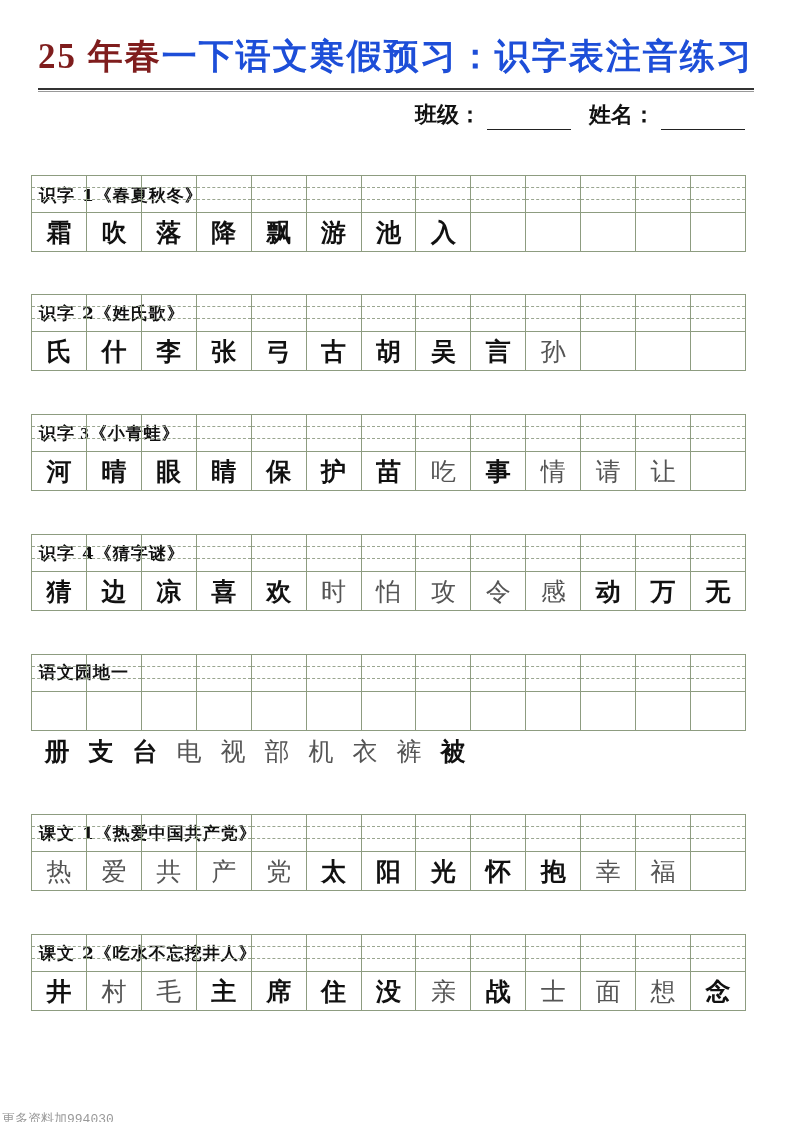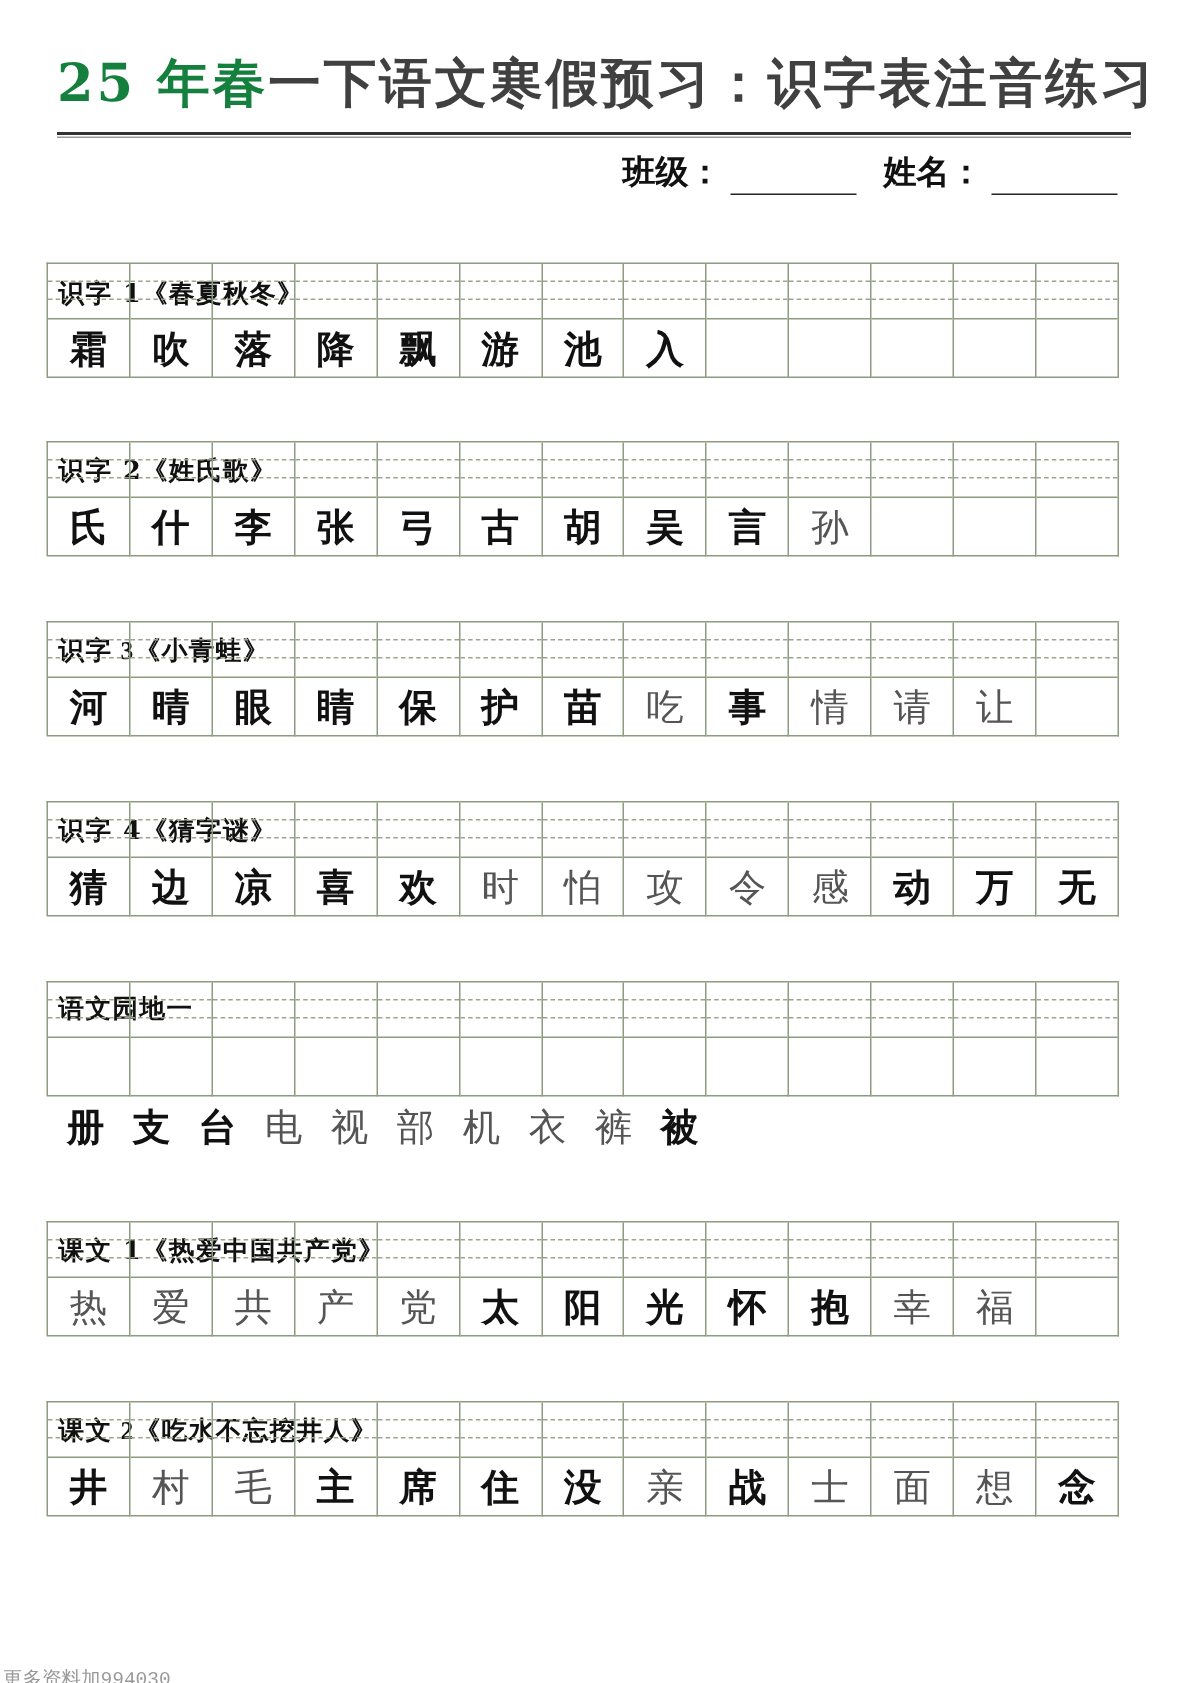--- a/index.html
+++ b/index.html
@@ -1,21 +1,21 @@
 <!DOCTYPE html>
 <html><head>
 <meta charset="utf-8">
 <style>
   html, body { margin: 0; padding: 0; background: #ffffff; }
   body { width: 793px; height: 1122px; position: relative; overflow: hidden;
          font-family: "DejaVu Serif", "Liberation Serif", serif; color: #111; }
   .title { position: absolute; left: 38px; top: 32px; width: 720px; font-size: 35px;
            font-weight: bold; letter-spacing: 2px; white-space: nowrap; line-height: 48px; }
-  .title .red { color: #15803d; }
-  .title .black { color: #404040; }
+  .title .red { color: #7f1d1d; font-family: Liberation Serif, serif; }
+  .title .black { color: #1d4ed8; }
   .rule { position: absolute; left: 38px; width: 716px; top: 88px; height: 2px; background: #333; }
   .rule2 { position: absolute; left: 38px; width: 716px; top: 91px; height: 1px; background: #999; }
   .meta { position: absolute; top: 100px; right: 48px; font-size: 22px; font-weight: bold; display: flex; align-items: flex-end; gap: 6px; }
   .meta .blank { display: inline-block; width: 84px; border-bottom: 1.5px solid #222; height: 20px; margin-right: 12px; }
   .meta .blank.last { margin-right: 0; }
   .sec-label { position: absolute; left: 39px; font-size: 17px; font-weight: bold; white-space: nowrap; letter-spacing: 1px; margin-top: 41px; }
   .grid { position: absolute; left: 31px; width: 715px; height: 77px; display: flex;
           border-top: 1px solid #8d9c80; border-left: 1px solid #8d9c80; box-sizing: border-box; }
   .cell { width: 55px; height: 76px; border-right: 1px solid #8d9c80; border-bottom: 1px solid #8d9c80; box-sizing: border-box; position: relative; }
   .cell .py { position: absolute; left: 0; right: 0; top: 0; height: 37px; border-bottom: 1px solid #8d9c80; box-sizing: border-box; }
@@ -603,21 +603,21 @@
         <div class="hz light">福</div>
       </div>
       <div class="cell">
         <div class="py">
           <div class="d1"></div>
           <div class="d2"></div>
         </div>
         <div class="hz"></div>
       </div>
     </div>
-    <div class="sec-label" style="top: 901px; font-family: Liberation Serif, serif;">课文 2《吃水不忘挖井人》</div>
+    <div class="sec-label" style="top: 901px;">课文 2《吃水不忘挖井人》</div>
     <div class="grid" style="top: 934px;">
       <div class="cell">
         <div class="py">
           <div class="d1"></div>
           <div class="d2"></div>
         </div>
         <div class="hz">井</div>
       </div>
       <div class="cell">
         <div class="py">

